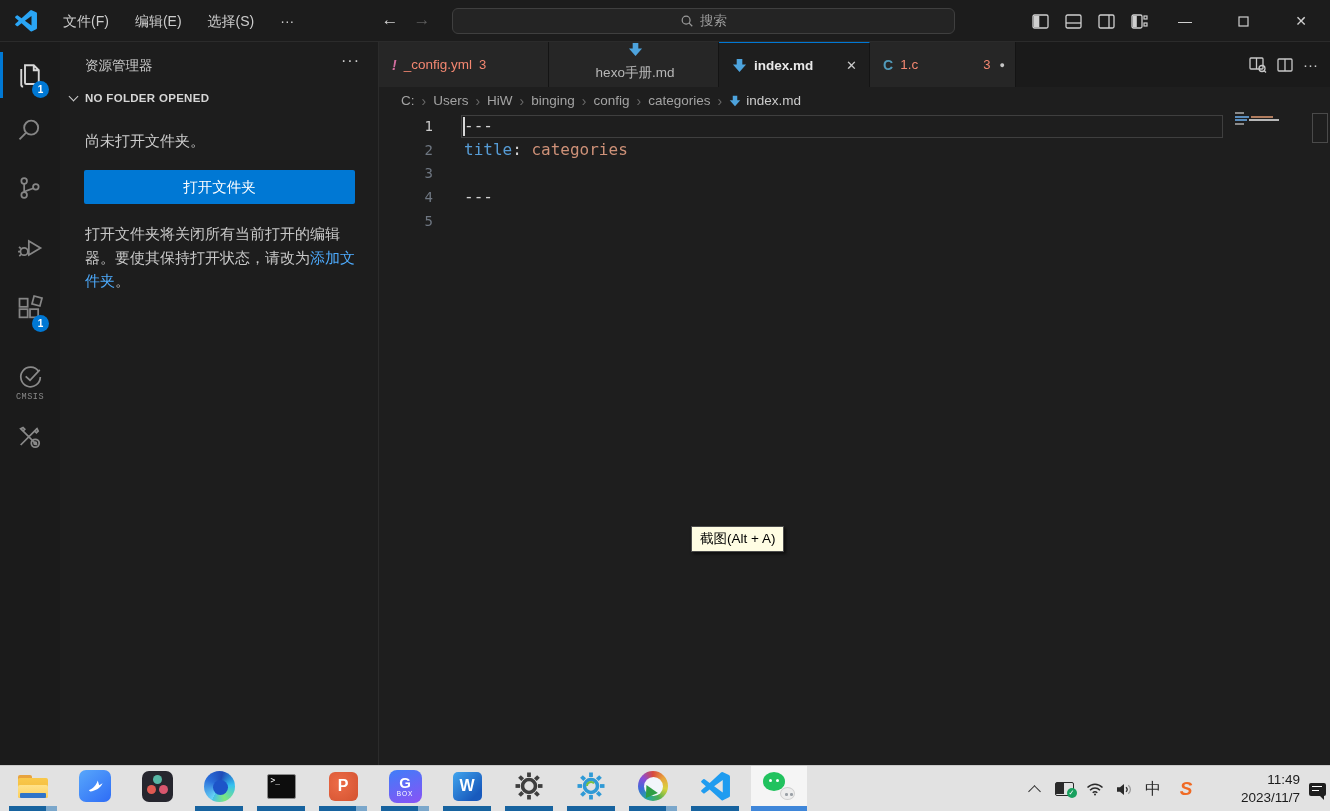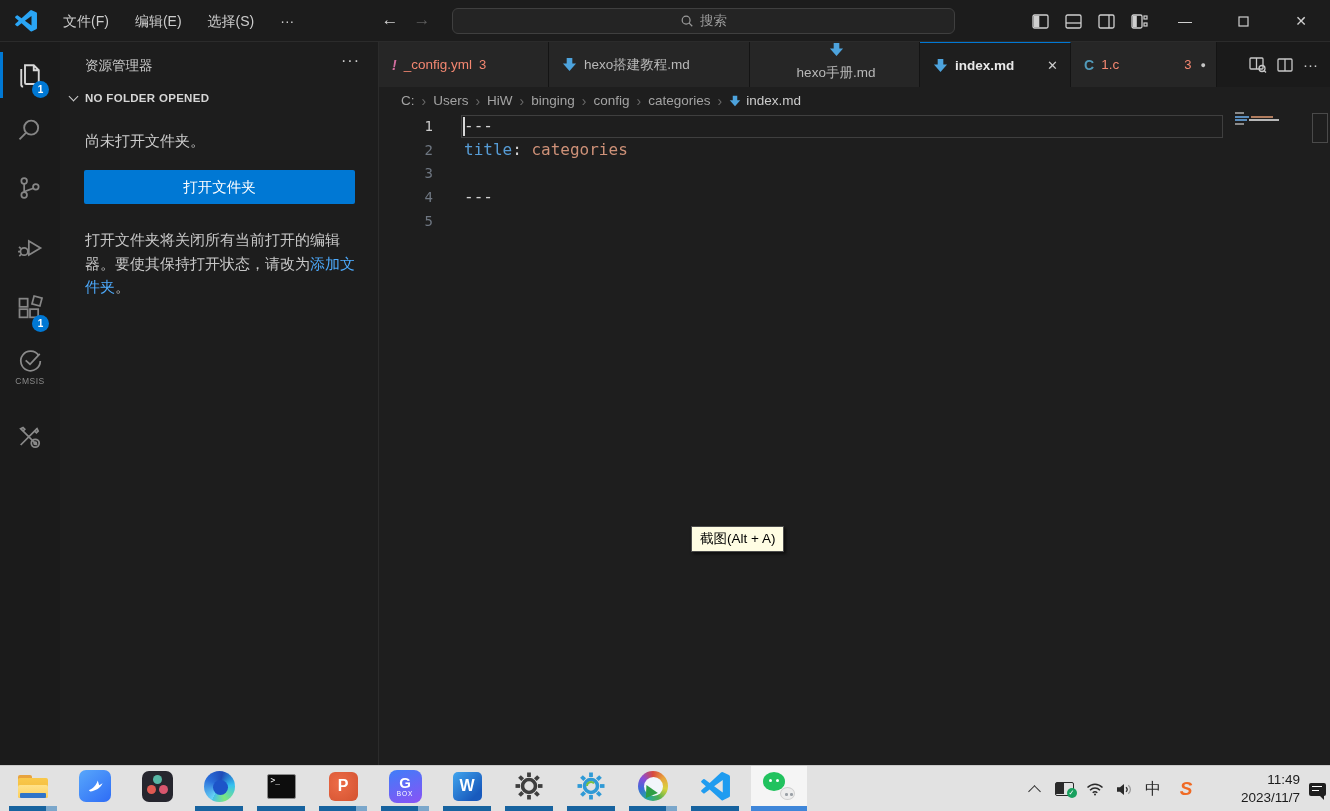--- a/index.html
+++ b/index.html
@@ -29,21 +29,21 @@
   .cmsis-label { position:absolute; left:0; top:38px; width:60px; text-align:center; font-size:8.5px; color:#8a8a8a; letter-spacing:.5px; }
 
   
   .sidebar { position:absolute; left:60px; top:42px; width:319px; height:723px; background:#1d1d1d; border-right:1px solid #2b2b2b; }
   .sb-title { position:absolute; left:25px; top:15px; color:#cccccc; font-size:13.5px; }
   .sb-more { position:absolute; right:18px; top:10px; color:#cccccc; font-size:16px; letter-spacing:1px; }
   .sb-section { position:absolute; left:10px; top:50px; display:flex; align-items:center; gap:8px; color:#d6d6d6; font-size:11.5px; font-weight:bold; letter-spacing:.3px; }
   .chev-down { width:7px; height:7px; border-right:1.5px solid #cccccc; border-bottom:1.5px solid #cccccc; transform:rotate(45deg); margin-top:-4px; }
   .sb-empty { position:absolute; left:25px; top:90px; color:#cccccc; font-size:15px; }
   .sb-open-btn { position:absolute; left:24px; top:128px; width:271px; height:34px; background:#0078d4; border:none; border-radius:2px; color:#ffffff; font-size:14.5px; font-family:inherit; }
-  .sb-note { position:absolute; left:25px; top:180px; width:272px; color:#c8c8c8; font-size:15px; line-height:23.5px;margin-top:6px; }
+  .sb-note { position:absolute; left:25px; top:180px; width:272px; color:#c8c8c8; font-size:15px; line-height:23.5px; }
   .sb-link { color:#4daafc; }
 
   
   .editor { position:absolute; left:379px; top:42px; width:951px; height:723px; background:#1e1e1e; }
   .tabbar { position:absolute; left:0; top:0; width:951px; height:45px; background:#1a1a1a; display:flex; }
   .tab { position:relative; height:45px; display:flex; align-items:center; padding:0 10px 0 13px; background:#262626; border-right:1px solid #141414; font-size:13.5px; color:#b8b8b8; gap:7px; }
   .tab.active { background:#1e1e1e; border-top:1.5px solid #0078d4; color:#e8e8e8; }
   .tab .err { color:#f48771; }
   .tab-badge { color:#f48771; font-size:13px; }
   .tab-close { margin-left:auto; color:#cccccc; font-size:13px; padding:0 2px; }
@@ -213,21 +213,21 @@
     </div>
     <div class="act-item" style="top:238px;">
       <svg width="28" height="28" viewBox="0 0 24 24" fill="none" stroke="#868686" stroke-width="1.5">
           <rect x="3" y="4" width="7" height="7"></rect>
           <rect x="3" y="13" width="7" height="7"></rect>
           <rect x="12" y="13" width="7" height="7"></rect>
           <rect x="14.5" y="2.5" width="7" height="7" transform="rotate(15 18 6)"></rect>
         </svg>
       <span class="badge">1</span>
     </div>
-    <div class="act-item" style="top:296px;height:64px;">
+    <div class="act-item" style="top:312px;height:64px;font-family:Liberation Mono, monospace;">
       <svg width="26" height="26" viewBox="0 0 24 24" style="margin-top:-18px;" fill="none" stroke="#8a8a8a" stroke-width="1.6">
           <path d="M20 7a9 9 0 1 0 1.5 5"></path>
           <path d="M8 11.5 12 15 21 5.5"></path>
         </svg>
       <span class="cmsis-label">CMSIS</span>
     </div>
     <div class="act-item" style="top:368px;">
       <svg width="28" height="28" viewBox="0 0 24 24" fill="none" stroke="#8a8a8a" stroke-width="1.5">
           <path d="M4 4 18 18M18 4 4 18M4 4l2-1 1.5 1.5L6 6zM18 4l1 2-1.5 1.5L16 6z"></path>
           <circle cx="16.5" cy="16.5" r="3.4"></circle>
@@ -247,26 +247,20 @@
     <button class="sb-open-btn">打开文件夹</button>
     <div class="sb-note"><span>打开文件夹将关闭所有当前打开的编辑器。要使其保持打开状态，请改为</span><span class="sb-link">添加文件夹</span><span>。</span></div>
   </div>
 
   <div class="editor">
     <div class="tabbar">
       <div class="tab" style="width:170px;">
         <span class="ticon-yaml">!</span>
         <span class="err">_config.yml</span>
         <span class="tab-badge">3</span>
-      </div>
-      <div class="tab" style="width:201px;">
-        <svg width="15" height="15" viewBox="0 0 16 16">
-            <polygon points="5,1 11,1 11,7 15,7 8,15 1,7 5,7" fill="#4da3dd"></polygon>
-          </svg>
-        <span>hexo搭建教程.md</span>
       </div>
       <div class="tab" style="width:170px;flex-direction:column;">
         <svg width="15" height="15" viewBox="0 0 16 16">
             <polygon points="5,1 11,1 11,7 15,7 8,15 1,7 5,7" fill="#4da3dd"></polygon>
           </svg>
         <span>hexo手册.md</span>
       </div>
       <div class="tab active" style="width:151px;">
         <svg width="15" height="15" viewBox="0 0 16 16">
             <polygon points="5,1 11,1 11,7 15,7 8,15 1,7 5,7" fill="#4da3dd"></polygon>

